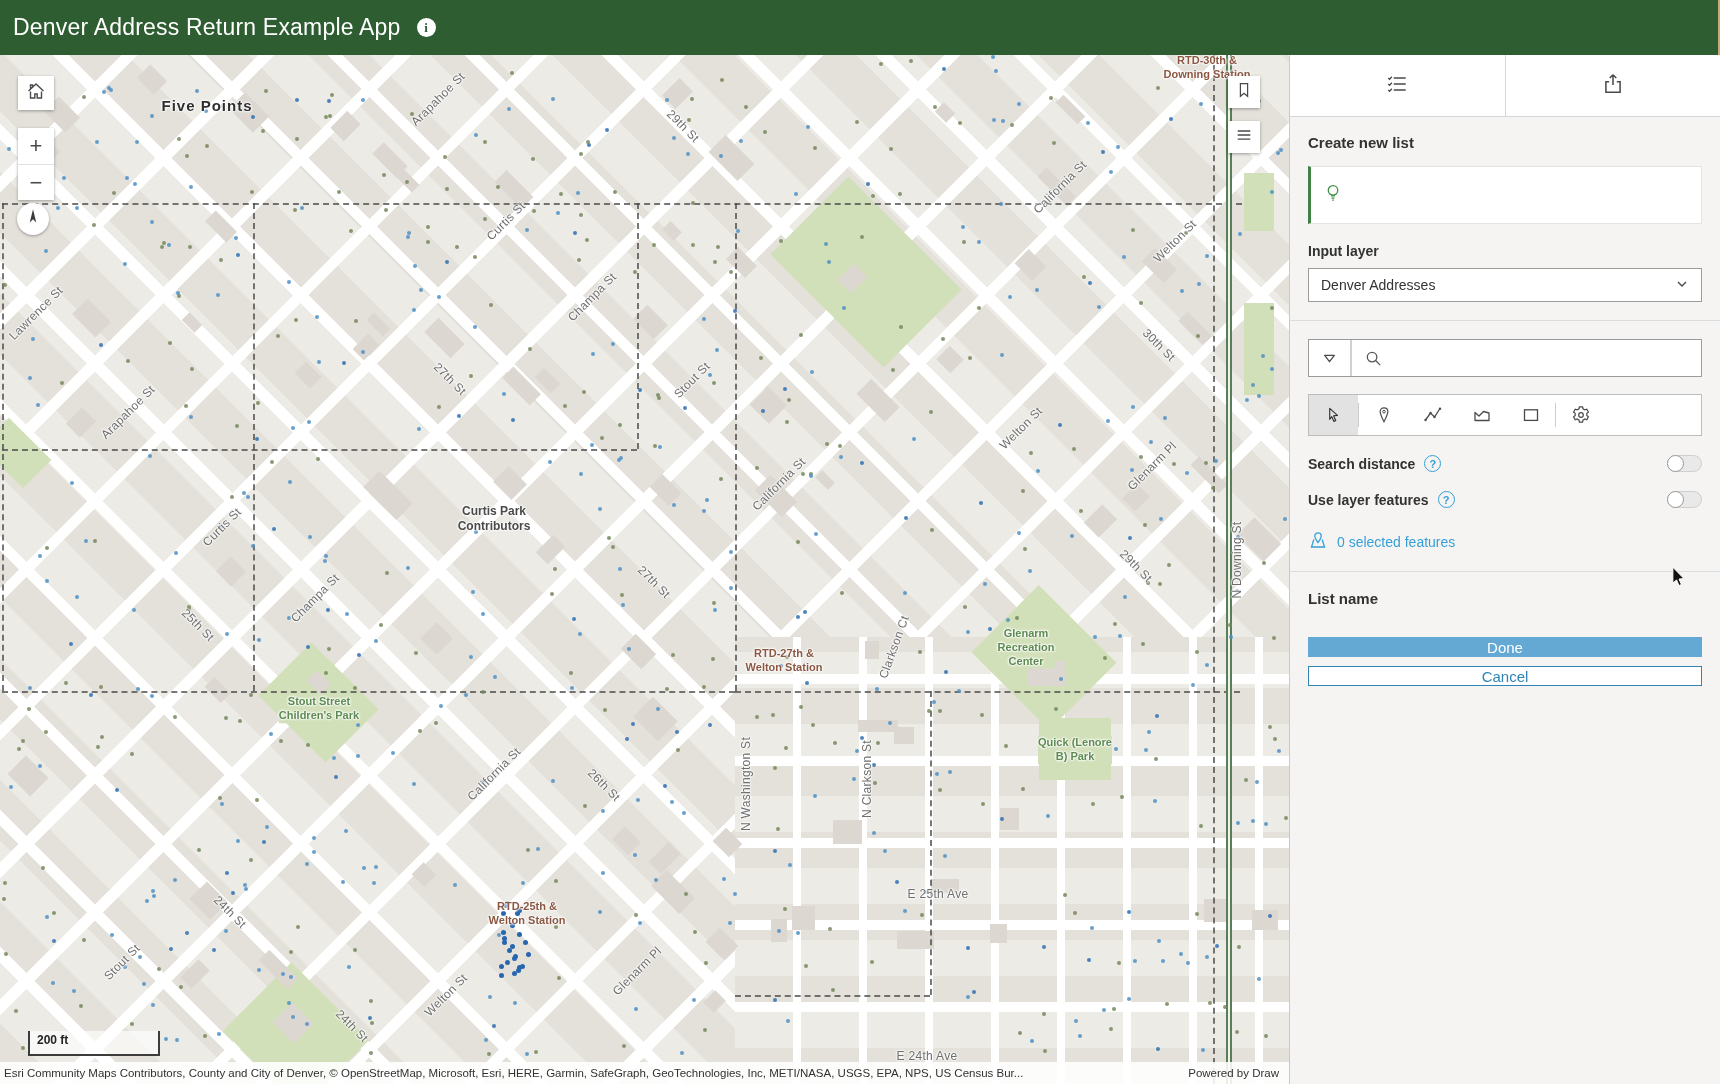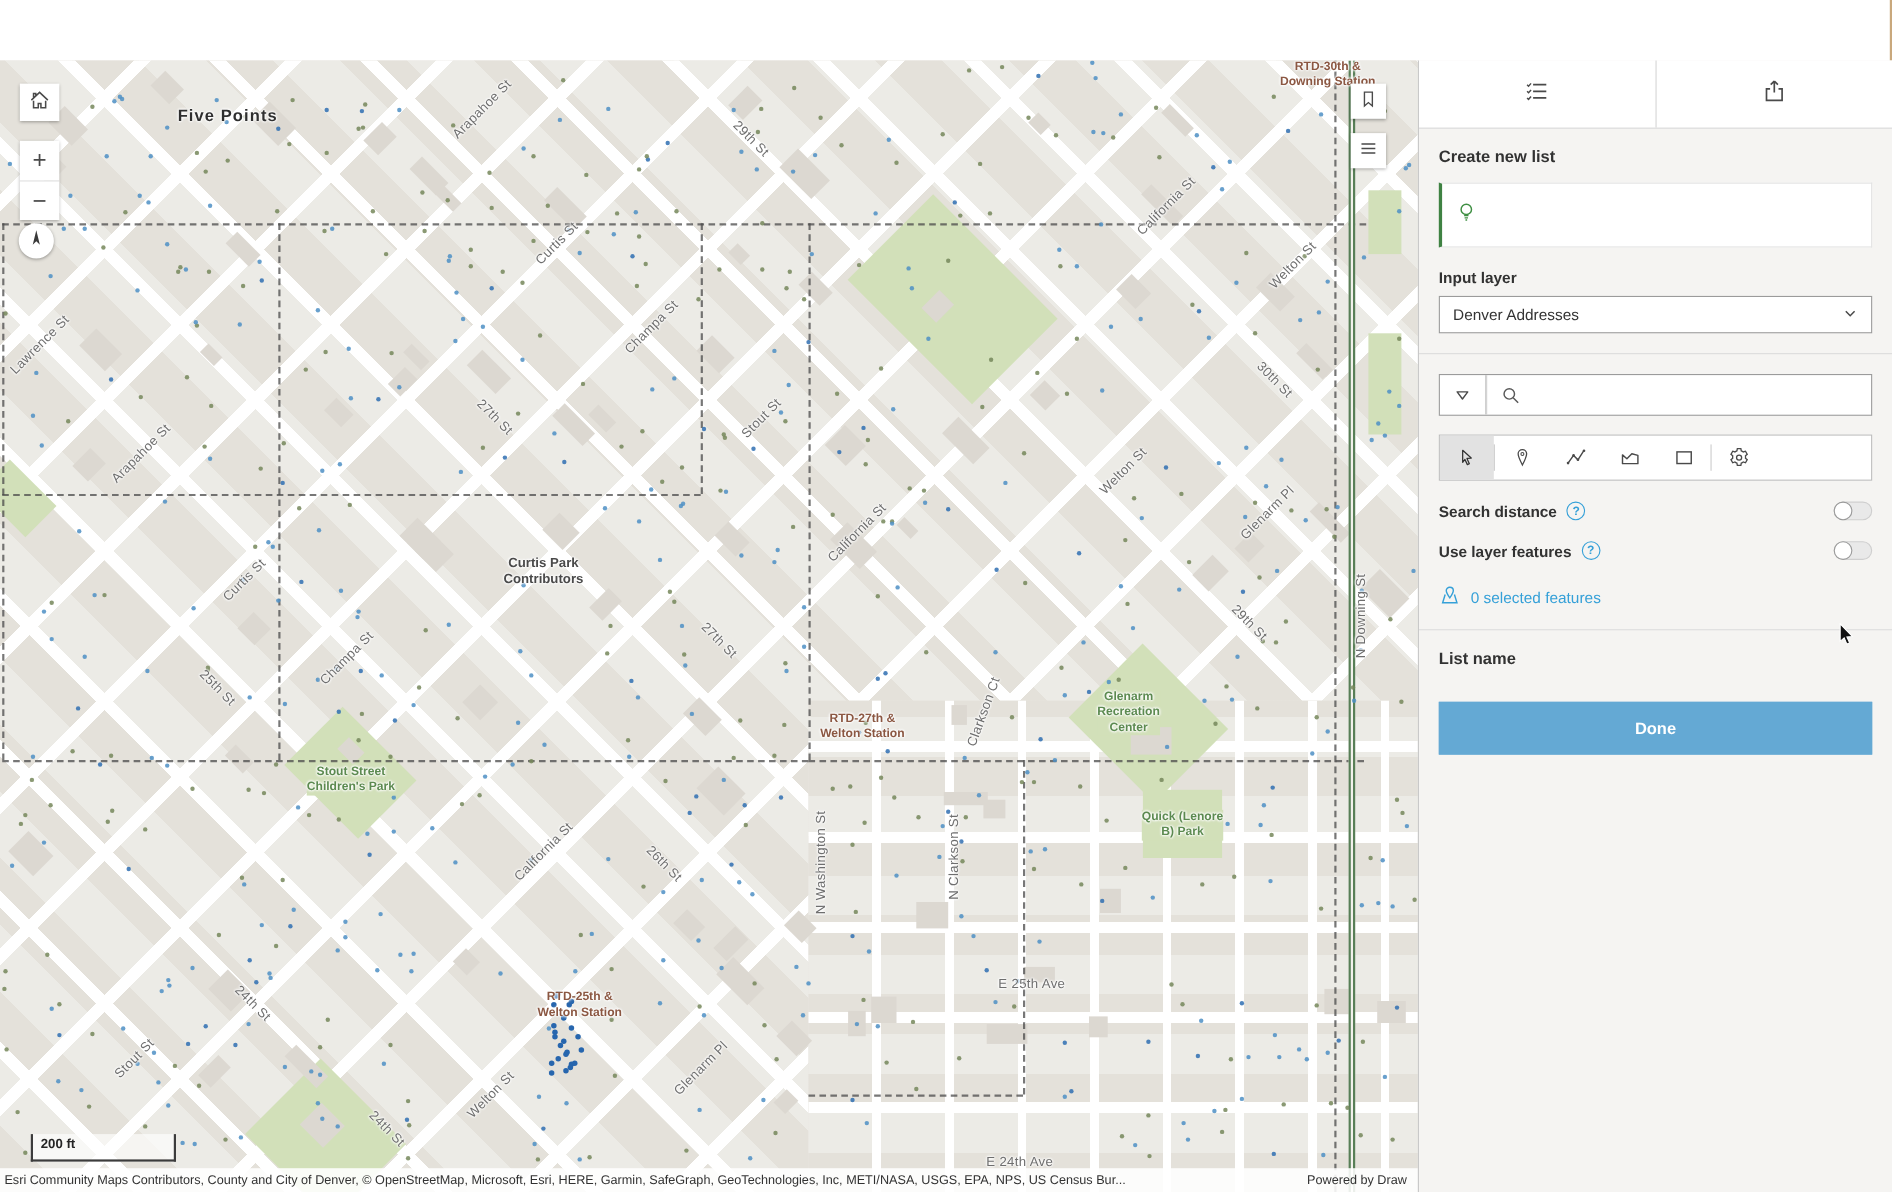--- a/index.html
+++ b/index.html
@@ -92,30 +92,34 @@
   .help { width:17px; height:17px; border-radius:50%; border:1.5px solid var(--link-blue,#35a0d8);
     color:var(--link-blue,#35a0d8); font-size:11px; font-weight:bold; display:flex; align-items:center; justify-content:center; cursor:pointer; }
   .toggle { margin-left:auto; width:35px; height:17px; border-radius:9px; background:#e9e9e9; border:1px solid #cfcfcf;
     position:relative; cursor:pointer; }
   .toggle .knob { position:absolute; left:-1px; top:-1px; width:17px; height:17px; border-radius:50%;
     background:#fff; border:1px solid #9a9a9a; }
   .sel-feat { margin-top:22px; display:flex; align-items:center; gap:9px; color:var(--link-blue,#35a0d8);
     font-size:14px; cursor:pointer; }
   .text-input { width:100%; height:36px; background:#fff; border:1px solid #9b9b9b; font-size:15px; color:#222;
     padding:0 12px; font-family:"Liberation Sans",sans-serif; outline:none; }
-  .btn { width:100%; height:48px; font-size:15px; display:flex; align-items:center; justify-content:center; cursor:pointer;font-weight:bold; }
+  .btn { width:100%; height:20px; font-size:15px; display:flex; align-items:center; justify-content:center; cursor:pointer; }
   .btn-done { margin-top:30px; background:var(--done-fill,#64a9d4); color:#fff; border:1px solid var(--done-fill,#64a9d4); }
   .btn-cancel { margin-top:9px; background:#fff; color:var(--cancel-blue,#2e84b5); border:1px solid var(--cancel-blue,#2e84b5); }
   .cursor-overlay { position:absolute; z-index:30; left:1671px; top:566px; }
 </style>
 </head>
 <body>
 
 <div class="app">
 
+  <div class="app-header">
+    <span class="app-title">Denver Address Return Example App</span>
+    <span class="info-disc">i</span>
+  </div>
 
   <div class="map">
     <div class="ortho"></div>
 
     <div class="park" style="left:786px;top:162px;width:160px;height:110px;transform:rotate(45deg);"></div>
     <div class="park" style="left:989px;top:555px;width:110px;height:95px;transform:rotate(45deg);"></div>
     <div class="park" style="left:1039px;top:663px;width:72px;height:62px;"></div>
     <div class="park" style="left:271px;top:610px;width:95px;height:75px;transform:rotate(45deg);"></div>
     <div class="park" style="left:241px;top:932px;width:110px;height:97px;transform:rotate(45deg);"></div>
     <div class="park" style="left:-14px;top:378px;width:60px;height:40px;transform:rotate(45deg);"></div>
@@ -1109,20 +1113,21 @@
             </svg>
         </span>
         <span>0 selected features</span>
       </div>
 
       <div class="divline"></div>
 
       <div class="sec-label" style="margin-top:0;font-size:15px;">List name</div>
 
       <div class="btn btn-done">Done</div>
+      <div class="btn btn-cancel">Cancel</div>
     </div>
   </div>
 
   <div class="cursor-overlay">
     <svg width="16" height="22" viewBox="0 0 12 18">
         <path d="M1 1v13l3-2.6L6 16l2-.9-2-4.4 4-.4Z" fill="#111" stroke="#fff" stroke-width="0.8"></path>
       </svg>
   </div>
 
 </div>

